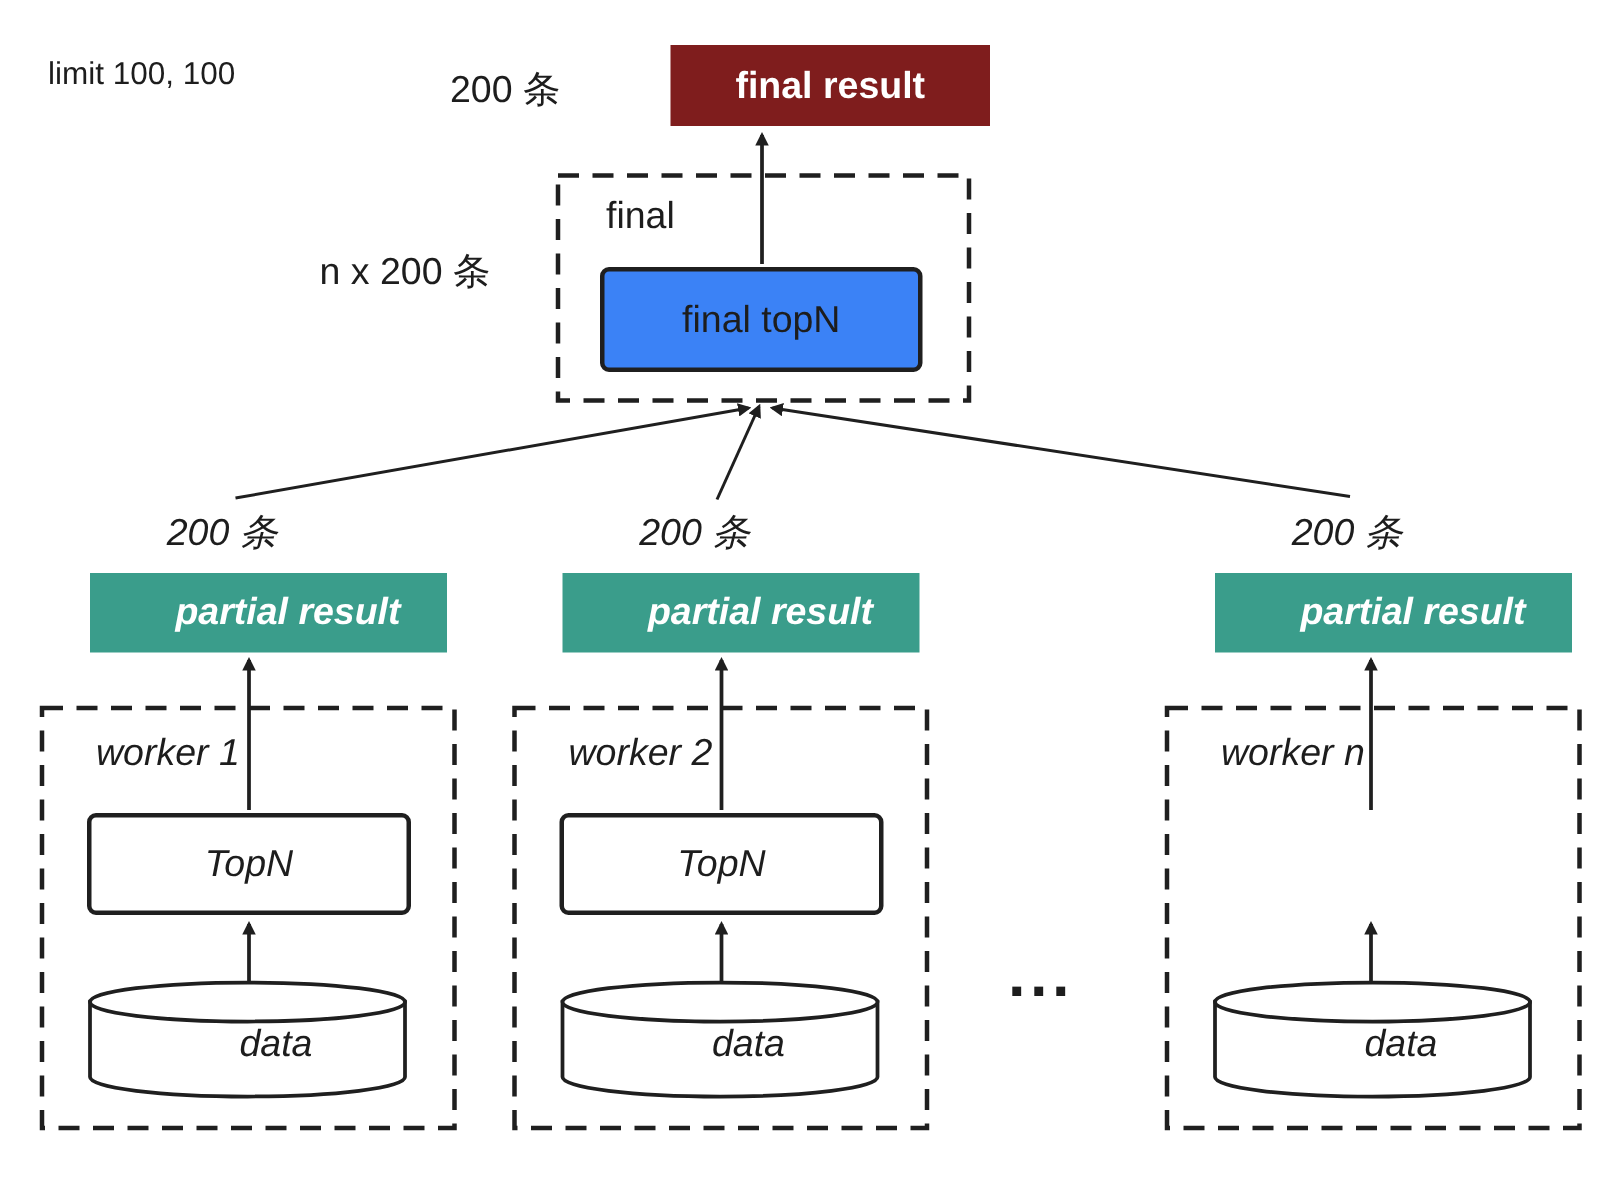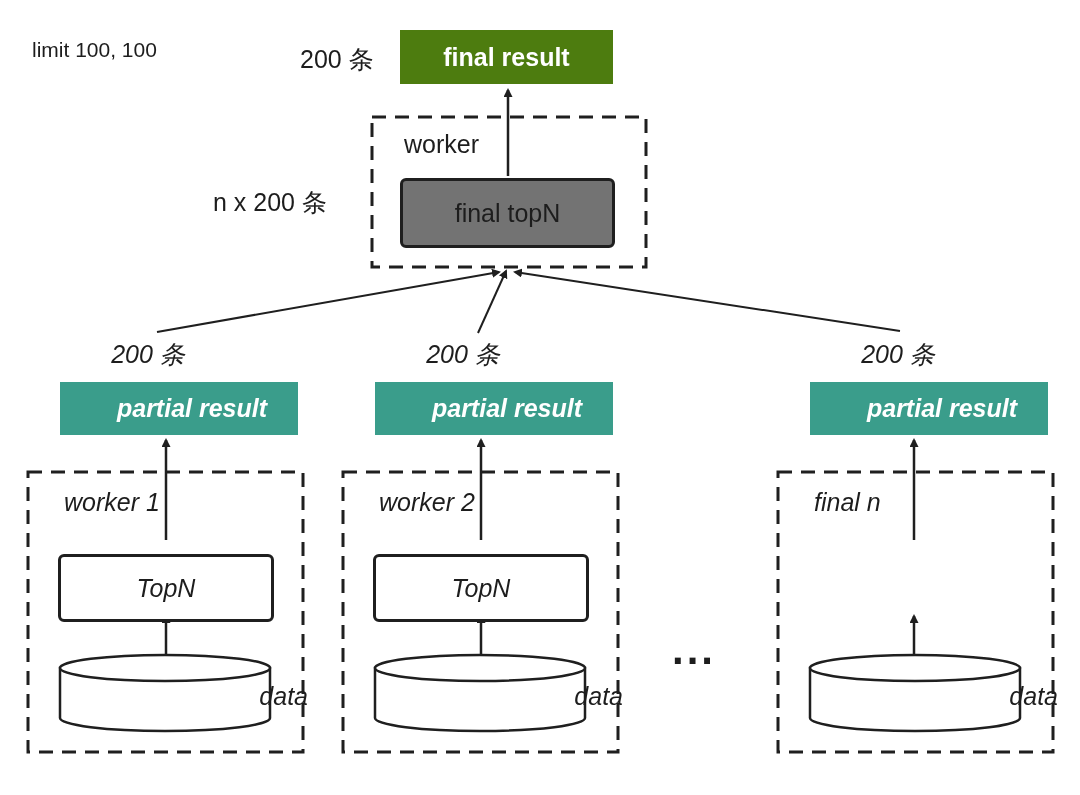--- a/index.html
+++ b/index.html
@@ -33,21 +33,21 @@
     top: 38px;
     font-size: 21px;
   }
   .final-count-label {
     left: 300px;
     top: 43px;
     font-size: 25px;
   }
   .gather-input-label {
     left: 213px;
-    top: 186px;
+    top: 164px;
     font-size: 25px;
   }
   .gather-label {
     left: 404px;
     top: 130px;
     font-size: 25px;
   }
   .final-result-box {
     position: absolute;
     left: 400px;
@@ -67,21 +67,21 @@
     top: 178px;
     width: 215px;
     height: 70px;
     border: 3px solid #1f1f1f;
     border-radius: 6px;
     box-sizing: border-box;
     display: flex;
     align-items: center;
     justify-content: center;
     font-size: 25px;
-    background: #737373;
+    background: #3b82f6;
   }
   .branch {
     position: absolute;
     top: 330px;
     width: 275px;
     height: 430px;
     font-style: italic;
   }
   .branch.b1 { left: 28px; }
   .branch.b2 { left: 343px; }
@@ -121,28 +121,27 @@
     width: 216px;
     height: 68px;
     border: 3px solid #1f1f1f;
     border-radius: 6px;
     box-sizing: border-box;
     display: flex;
     align-items: center;
     justify-content: center;
     font-size: 25px;
     background: #ffffff;
-    margin-top: 12px;
   }
   .data-label {
     position: absolute;
     left: 32px;
     top: 352px;
     width: 248px;
-    text-align: right;
+    text-align: center;
     font-size: 25px;
   }
   .ellipsis-label {
     position: absolute;
     left: 672px;
     top: 626px;
     font-size: 42px;
     font-weight: bold;
     letter-spacing: 3px;
   }
@@ -189,23 +188,23 @@
     <line x1="914" y1="540" x2="914" y2="440" stroke="#1f1f1f" stroke-width="2.5" marker-end="url(#arrow)"></line>
 
     <line x1="166" y1="654" x2="166" y2="616" stroke="#1f1f1f" stroke-width="2.5" marker-end="url(#arrow)"></line>
     <line x1="481" y1="654" x2="481" y2="616" stroke="#1f1f1f" stroke-width="2.5" marker-end="url(#arrow)"></line>
     <line x1="914" y1="654" x2="914" y2="616" stroke="#1f1f1f" stroke-width="2.5" marker-end="url(#arrow)"></line>
   </svg>
 
   <div class="label limit-label">limit 100, 100</div>
   <div class="label final-count-label">200 条</div>
 
-  <div class="final-result-box" style="background:#4d7c0f;">final result</div>
-
-  <div class="label gather-label">worker</div>
+  <div class="final-result-box" style="background:#7f1d1d;margin-left:47px;">final result</div>
+
+  <div class="label gather-label">final</div>
   <div class="label gather-input-label">n x 200 条</div>
   <div class="final-topn-box">final topN</div>
 
   <div class="branch b1">
     <div class="label count-label">200 条</div>
     <div class="partial-result-box" style="background:#3a9d8b;">partial result</div>
     <div class="label worker-label">worker 1</div>
     <div class="topn-box">TopN</div>
     <div class="label data-label">data</div>
   </div>
@@ -216,17 +215,17 @@
     <div class="label worker-label">worker 2</div>
     <div class="topn-box">TopN</div>
     <div class="label data-label">data</div>
   </div>
 
   <div class="ellipsis-label">...</div>
 
   <div class="branch b3">
     <div class="label count-label">200 条</div>
     <div class="partial-result-box" style="background:#3a9d8b;">partial result</div>
-    <div class="label worker-label">final n</div>
+    <div class="label worker-label">worker n</div>
     <div class="label data-label">data</div>
   </div>
 
 </div>
 
 </body></html>

